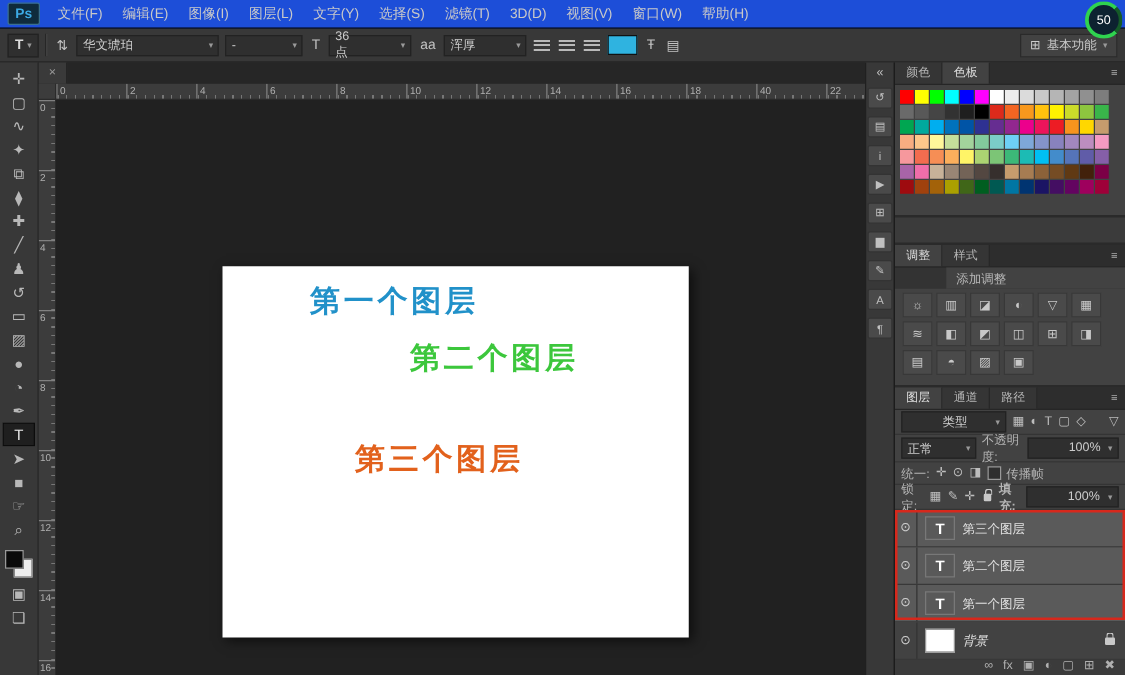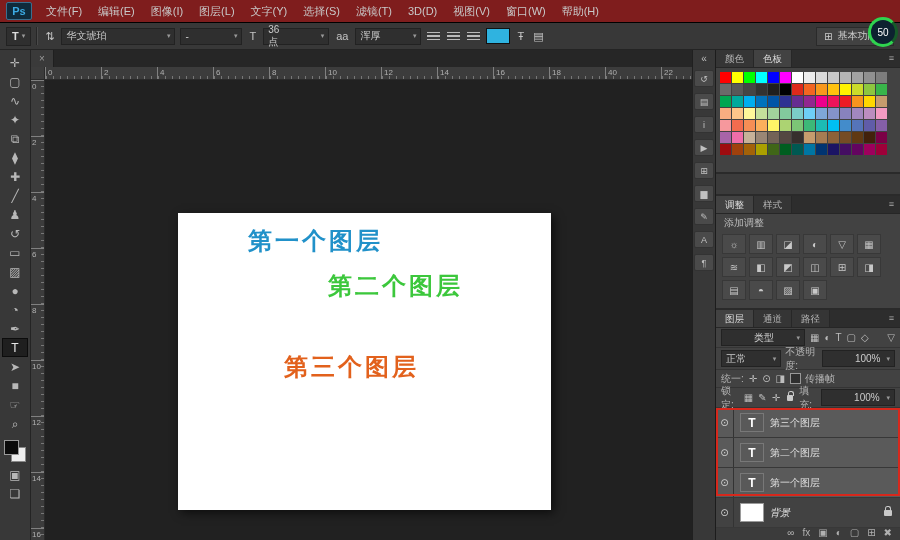--- a/index.html
+++ b/index.html
@@ -1,22 +1,22 @@
 <!DOCTYPE html>
 <html><head>
 <meta charset="utf-8">
 <style>
   html,body{margin:0;padding:0;}
   body{width:900px;height:540px;background:#212121;font-family:"Liberation Sans","DejaVu Sans",sans-serif;color:#ccc;overflow:hidden;position:relative;font-size:11px;}
   
-  .menubar{height:22px;background:#7f1d1d;display:flex;align-items:center;border-bottom:1px solid #000;}
+  .menubar{height:22px;background:#1d4ed8;display:flex;align-items:center;border-bottom:1px solid #000;}
   .pslogo{width:24px;height:16px;margin:0 6px;background:#0f2b3c;color:#3caae4;font-weight:bold;font-size:11px;display:flex;align-items:center;justify-content:center;border:1px solid #3a6f8f;border-radius:2px;}
   .menus{display:flex;}
   .menu-item{padding:0 8px;line-height:22px;font-size:11px;color:#c9c9c9;}
-  .badge{position:absolute;top:1px;right:2px;width:30px;height:30px;border-radius:50%;background:#0d2230;border:3px solid #2fd34f;border-right-color:#155a28;box-sizing:border-box;display:flex;align-items:center;justify-content:center;color:#fff;font-size:10px;z-index:50;margin-top:16px;}
+  .badge{position:absolute;top:1px;right:2px;width:30px;height:30px;border-radius:50%;background:#0d2230;border:3px solid #2fd34f;border-right-color:#155a28;box-sizing:border-box;display:flex;align-items:center;justify-content:center;color:#fff;font-size:10px;z-index:50;}
   
   .optionsbar{height:26px;background:#383838;border-bottom:1px solid #242424;display:flex;align-items:center;gap:5px;padding:0 6px;}
   .opt-tool{display:flex;align-items:center;gap:3px;background:#2f2f2f;border:1px solid #222;height:17px;padding:0 5px;}
   .opt-T{color:#ddd;font-weight:bold;font-size:11px;}
   .vsep{width:1px;height:18px;background:#262626;border-right:1px solid #4a4a4a;}
   .opt-icon{color:#c3c3c3;font-size:11px;padding:0 2px;}
   .combo{background:#2f2f2f;border:1px solid #222;height:15px;font-size:10px;display:inline-flex;align-items:center;gap:3px;padding:0 4px;color:#ccc;}
   .dd{font-size:7px;color:#999;margin-left:auto;}
   .w110{width:104px;} .w60{width:52px;} .w64{width:56px;gap:32px;}
   .align-icon{width:13px;height:9px;background:repeating-linear-gradient(to bottom,#b9b9b9 0 1.5px,transparent 1.5px 3.5px);margin:0 1px;}
@@ -58,21 +58,21 @@
   .sicon{width:18px;height:15px;margin:3px 0;background:#4a4a4a;border:1px solid #333;border-radius:2px;color:#c0c0c0;font-size:9px;display:flex;align-items:center;justify-content:center;}
   
   .rightcol{width:184px;background:#333;border-left:1px solid #1c1c1c;display:flex;flex-direction:column;}
   .ptabs{height:17px;display:flex;align-items:stretch;background:#2d2d2d;border-bottom:1px solid #262626;}
   .ptab{padding:0 9px;font-size:9.5px;line-height:17px;color:#b5b5b5;background:#353535;border-right:1px solid #272727;}
   .ptab.active{background:#424242;color:#ddd;}
   .pmenu{margin-left:auto;padding:0 6px;color:#aaa;font-size:9px;line-height:17px;}
   .swatches{background:#424242;padding:4px;display:flex;flex-wrap:wrap;gap:1px;align-content:flex-start;height:104px;box-sizing:border-box;}
   .sw{width:11px;height:11px;}
   .pgap{height:20px;background:#3b3b3b;border-bottom:2px solid #2a2a2a;border-top:2px solid #2a2a2a;}
-  .addadj{background:#424242;font-size:10px;color:#b9b9b9;padding:2px 8px;height:13px;}
+  .addadj{background:#424242;font-size:10px;color:#b9b9b9;padding:2px 8px;height:13px;margin-left:41px;}
   .adjgrid{background:#424242;display:flex;flex-wrap:wrap;gap:3px;padding:3px 6px 8px 6px;}
   .adj{width:22px;height:18px;background:#4a4a4a;border:1px solid #383838;color:#c8c8c8;font-size:10px;display:flex;align-items:center;justify-content:center;}
   .layerspanel{flex:1;display:flex;flex-direction:column;min-height:0;border-top:2px solid #2a2a2a;}
   .lrow{display:flex;align-items:center;gap:4px;padding:0 5px;background:#424242;border-bottom:1px solid #343434;}
   .filterrow{height:19px;} .blendrow{height:21px;} .unifyrow{height:17px;} .lockrow{height:19px;}
   .licon{color:#bdbdbd;font-size:10px;padding:0 1px;}
   .llabel{font-size:10px;color:#b5b5b5;}
   .funnel{margin-left:auto;color:#bdbdbd;font-size:10px;}
   .combo.blend{width:66px;} .combo.mini{width:46px;padding-left:32px;}
   .checkbox{width:9px;height:9px;border:1px solid #999;background:#2f2f2f;display:inline-block;}
@@ -586,21 +586,21 @@
 
       <div class="lrow lockrow">
         <span class="llabel">锁定:</span>
         <span style="display:flex;gap:3px;">
 
         <span class="licon"><span>▦</span></span>
             <span class="licon"><span>✎</span></span>
             <span class="licon"><span>✛</span></span>
           </span>
         <span class="csslock"></span>
-        <span class="llabel" style="margin-left:auto;">填充:</span>
+        <span class="llabel" style="margin-left:auto;font-weight:bold;">填充:</span>
         <div class="combo mini">
           <span>100%</span>
           <span class="dd">▾</span>
         </div>
       </div>
 
       <div class="layers">
         <div class="red-box"></div>
 
           <div class="layer-row selected">

